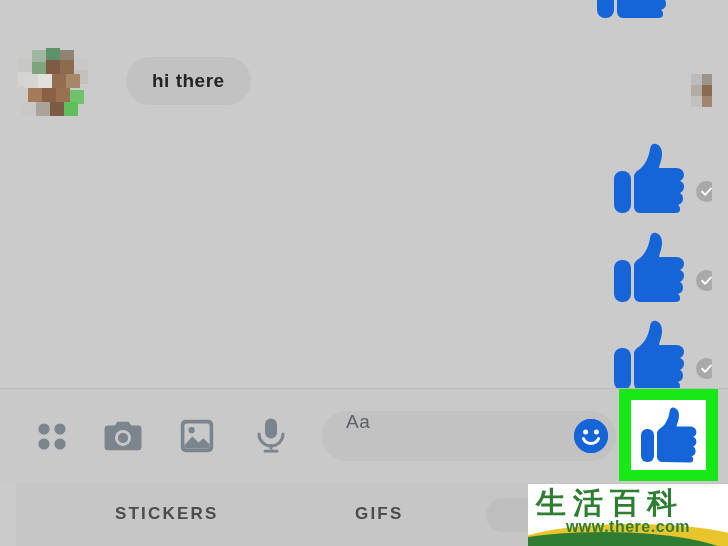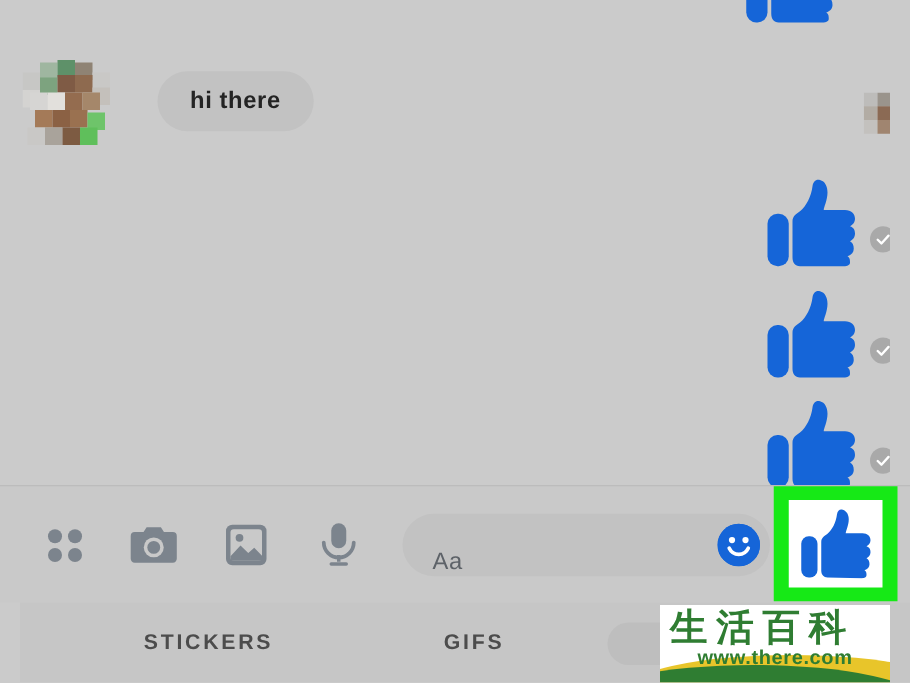--- a/index.html
+++ b/index.html
@@ -137,21 +137,21 @@
   .input-pill {
     position: absolute;
     left: 322px;
     top: 50%;
     transform: translateY(-50%);
     width: 294px;
     height: 50px;
     background: #c2c2c2;
     border-radius: 25px;
     display: flex;
-    align-items: flex-end;
+    align-items: flex-start;
     box-sizing: border-box;
   }
   .input-pill .aa {
     margin-left: 24px;
     color: #5d6268;
     font-size: 19px;
     font-weight: 400;
     letter-spacing: 0.5px;
     user-select: none;
   }
@@ -223,21 +223,21 @@
     border-radius: 17px;
     background: #bebebe;
     cursor: pointer;
   }
 
   
   .watermark {
     position: absolute;
     left: 528px;
     top: 484px;
-    width: 184px;
+    width: 200px;
     height: 62px;
     overflow: hidden;
     background: #ffffff;
   }
   .wm-chars {
     position: absolute;
     left: 8px;
     top: 2px;
     width: 184px;
     color: #2f7d32;

